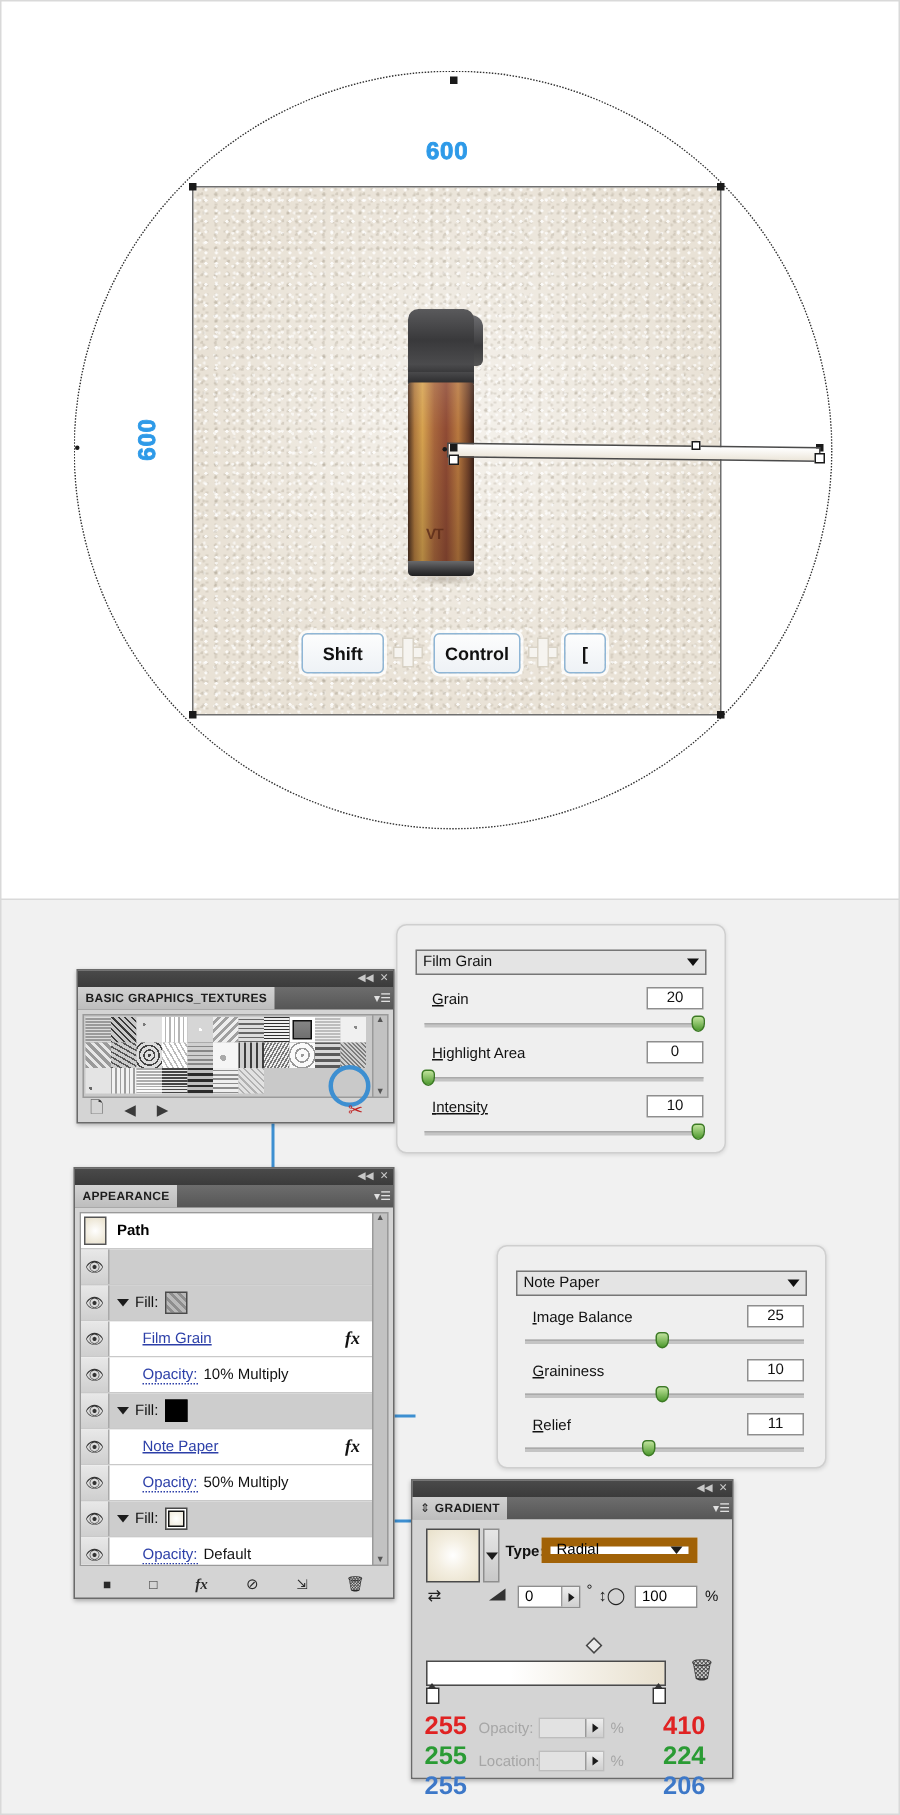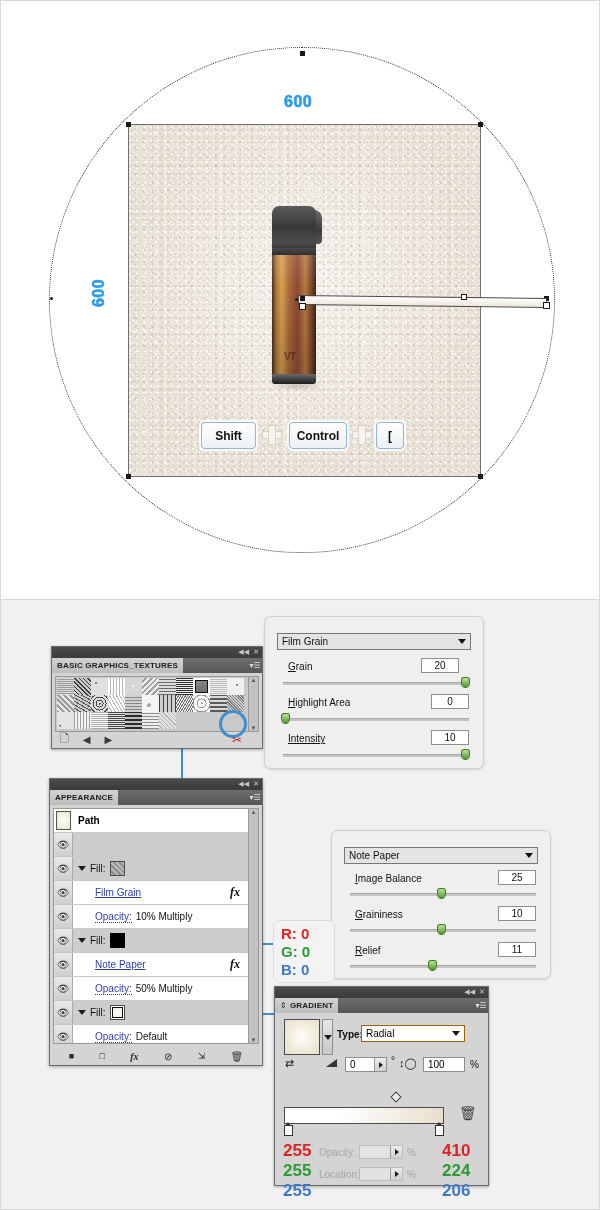--- a/index.html
+++ b/index.html
@@ -167,21 +167,21 @@
   
   #grad-panel{left:273px;top:386px;width:215px;height:200px;}
   #grad-body{position:absolute;left:0;top:26px;width:100%;bottom:0;background:#d4d4d4;}
   #grad-swatch{position:absolute;left:9px;top:6px;width:36px;height:36px;border:1px solid #4a4a4a;
     box-sizing:border-box;background:radial-gradient(circle at 50% 50%,#ffffff 0%,#f4efe2 45%,#e8e0ca 100%);}
   #grad-swatch-drop{position:absolute;left:47px;top:6px;width:11px;height:36px;
     background:linear-gradient(180deg,#e6e6e6,#c8c8c8);border:1px solid #8e8e8e;box-sizing:border-box;
     display:flex;align-items:center;justify-content:center;}
   .g-lbl{position:absolute;font-size:10px;color:#111;}
   #grad-type{position:absolute;left:86px;top:12px;width:104px;height:17px;background:#fff;
-    border:1px solid #a16207;box-sizing:border-box;display:flex;align-items:center;
+    border:6px solid #a16207;box-sizing:border-box;display:flex;align-items:center;
     padding:0 4px;font-size:10px;}
   .g-field{position:absolute;height:15px;background:#fff;border:1px solid #8e8e8e;
     box-sizing:border-box;display:flex;align-items:center;padding-left:4px;font-size:10px;}
   .g-spin{margin-left:auto;width:11px;height:100%;background:linear-gradient(180deg,#eee,#cfcfcf);
     border-left:1px solid #9a9a9a;display:flex;align-items:center;justify-content:center;}
   #grad-ramp{position:absolute;left:9px;top:94px;width:160px;height:17px;
     background:linear-gradient(90deg,#ffffff 0%,#ffffff 35%,#e8e0ce 100%);
     border:1px solid #4a4a4a;box-sizing:border-box;}
   .g-stop{position:absolute;width:9px;height:11px;background:#fff;border:1px solid #333;
     box-sizing:border-box;}
@@ -430,21 +430,21 @@
   </div>
 
   <div class="fdlg" id="fg-dlg" style="left:263px;top:16px;width:220px;height:153px;">
     <div class="fdlg-select">
       <span>Film Grain</span>
       <span class="caret"></span>
     </div>
 
     <div class="f-label" style="left:23px;top:44px;">
       <u>G</u>rain</div>
-    <div class="f-val" style="left:156px;top:41px;">20</div>
+    <div class="f-val" style="left:166px;top:41px;">20</div>
     <div class="f-track" style="left:18px;top:65px;width:186px;"></div>
     <div class="f-thumb" style="left:196px;top:60px;"></div>
 
     <div class="f-label" style="left:23px;top:80px;"><u>H</u>ighlight Area</div>
     <div class="f-val" style="left:166px;top:77px;">0</div>
     <div class="f-track" style="left:18px;top:101px;width:186px;"></div>
     <div class="f-thumb" style="left:16px;top:96px;"></div>
 
     <div class="f-label" style="left:23px;top:116px;text-decoration:underline;"><u>I</u>ntensity</div>
     <div class="f-val" style="left:166px;top:113px;">10</div>
@@ -467,25 +467,20 @@
     <div class="f-val" style="left:166px;top:75px;">10</div>
     <div class="f-track" style="left:18px;top:98px;width:186px;"></div>
     <div class="f-thumb" style="left:105px;top:93px;"></div>
 
     <div class="f-label" style="left:23px;top:114px;"><u>R</u>elief</div>
     <div class="f-val" style="left:166px;top:111px;">11</div>
     <div class="f-track" style="left:18px;top:134px;width:186px;"></div>
     <div class="f-thumb" style="left:96px;top:129px;"></div>
   </div>
 
-  <div id="rgb-box">
-    <span style="color:#e02222">R: 0</span>
-    <span style="color:#2a9b34">G: 0</span>
-    <span style="color:#3d78c8">B: 0</span>
-  </div>
 
   <div class="panel" id="grad-panel">
     <div class="panel-topbar">
       <span class="tb-ico">◀◀</span>
       <span class="tb-ico">✕</span>
     </div>
     <div class="panel-tabrow">
       <div class="panel-tab">
         <span style="margin-right:3px;font-weight:normal;">⇕</span>
         <span>GRADIENT</span>

